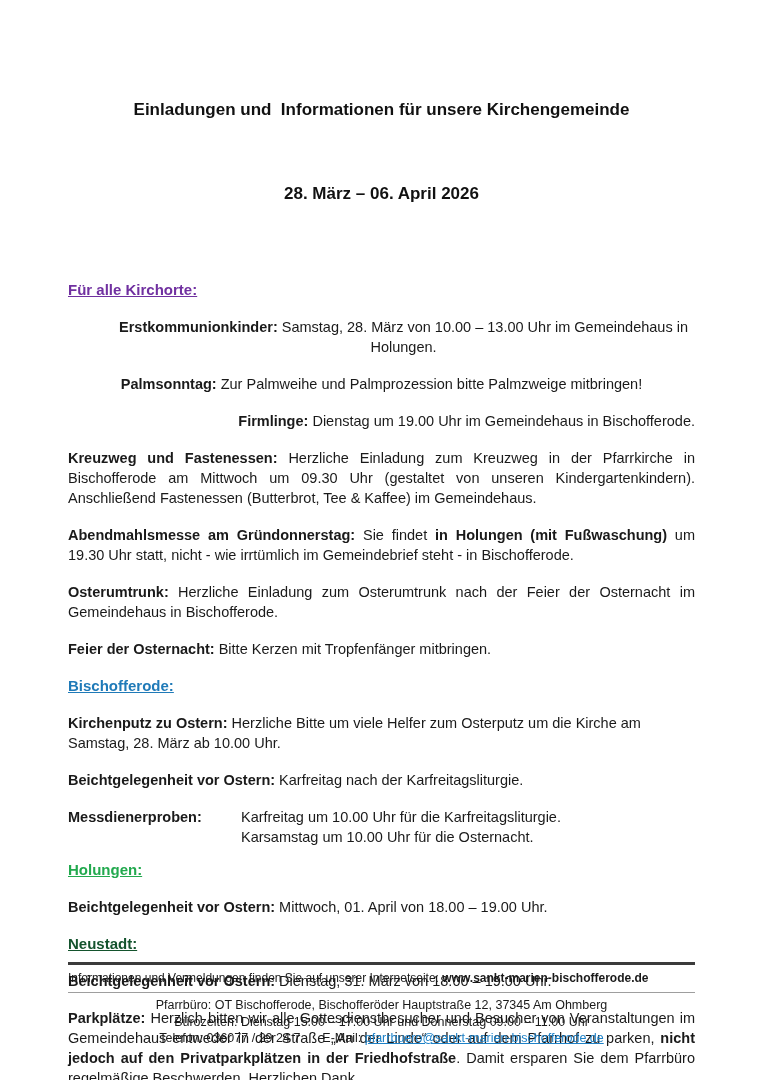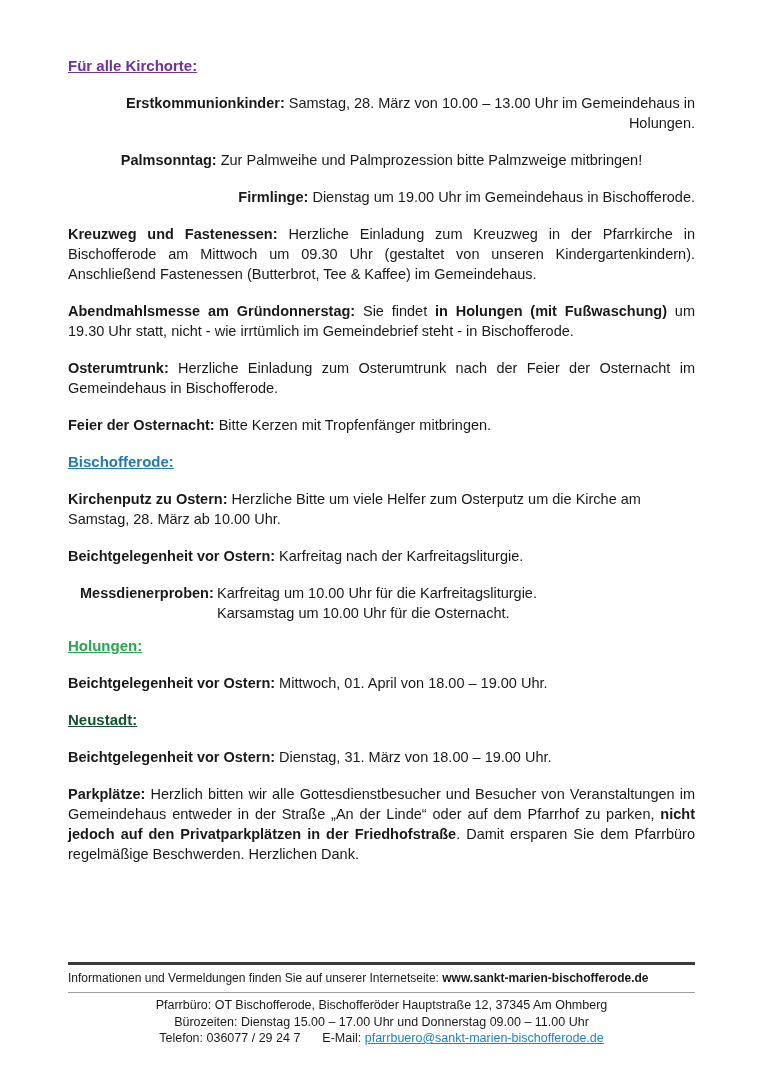--- a/index.html
+++ b/index.html
@@ -14,41 +14,45 @@
     text-align:center;font-weight:bold;font-size:17px;line-height:28px;
     color:#111;white-space:pre-wrap;
   }
   .doc-body{margin-top:16px;font-size:14.5px;line-height:20px;}
   .section-heading{
     font-weight:bold;font-size:15px;line-height:20px;
     text-decoration:underline;margin:0 0 17px 0;
   }
   p.para{margin:0 0 17px 0;}
   p.para .b{font-weight:bold;}
-  .hang{display:flex;margin:0 0 13px 12px;}
+  .hang{display:flex;margin:0 0 13px 0;gap:36px;}
   .hang .hang-label{font-weight:bold;flex:0 0 137px;}
   .hang .hang-lines{flex:1;}
   .footer{position:absolute;left:68px;right:68px;top:962px;}
   .rule-thick{border-top:3px solid #3b3b3b;height:0;}
   .rule-thin{border-top:1px solid #9e9e9e;height:0;}
   .footer-info{font-size:12px;line-height:16px;padding:5px 0 6px 0;}
   .footer-info .b{font-weight:bold;}
   .footer-center{ text-align:center;font-size:12.5px;line-height:15.5px;padding-top:5px;}
   .footer-center div{margin-bottom:1px;}
   .email-gap{display:inline-block;width:22px;}
   a.mail-link{color:#1e82c8;text-decoration:underline;cursor:pointer;}
 </style>
 </head>
 <body>
 
 <div class="page">
   <div class="content">
+    <div class="title">
+      <div>Einladungen und  Informationen für unsere Kirchengemeinde</div>
+      <div>28. März – 06. April 2026</div>
+    </div>
     <div class="doc-body">
         <div class="section-heading" style="color: rgb(112, 48, 160);">Für alle Kirchorte:</div>
-        <p class="para" style="text-align: right; margin-left: 44px;"><span class="b">Erstkommunionkinder: </span><span>Samstag, 28. März von 10.00 – 13.00 Uhr im Gemeindehaus in Holungen.</span></p>
+        <p class="para" style="text-align: center; margin-left: 44px;"><span class="b">Erstkommunionkinder: </span><span>Samstag, 28. März von 10.00 – 13.00 Uhr im Gemeindehaus in Holungen.</span></p>
         <p class="para" style="text-align: center;"><span class="b">Palmsonntag: </span><span>Zur Palmweihe und Palmprozession bitte Palmzweige mitbringen!</span></p>
         <p class="para" style="text-align: right;"><span class="b">Firmlinge: </span><span>Dienstag um 19.00 Uhr im Gemeindehaus in Bischofferode.</span></p>
         <p class="para" style="text-align: justify;"><span class="b">Kreuzweg und Fastenessen: </span><span>Herzliche Einladung zum Kreuzweg in der Pfarrkirche in Bischofferode am Mittwoch um 09.30 Uhr (gestaltet von unseren Kindergartenkindern). Anschließend Fastenessen (Butterbrot, Tee &amp; Kaffee) im Gemeindehaus.</span></p>
         <p class="para" style="text-align: justify;"><span class="b">Abendmahlsmesse am Gründonnerstag: </span><span>Sie findet </span><span class="b">in Holungen (mit Fußwaschung)</span><span> um 19.30 Uhr statt, nicht - wie irrtümlich im Gemeindebrief steht - in Bischofferode.</span></p>
         <p class="para" style="text-align: justify;"><span class="b">Osterumtrunk: </span><span>Herzliche Einladung zum Osterumtrunk nach der Feier der Osternacht im Gemeindehaus in Bischofferode.</span></p>
         <p class="para" style="text-align: left;"><span class="b">Feier der Osternacht: </span><span>Bitte Kerzen mit Tropfenfänger mitbringen.</span></p>
         <div class="section-heading" style="color: rgb(31, 122, 184); ">Bischofferode:</div>
         <p class="para" style="text-align: left;"><span class="b">Kirchenputz zu Ostern: </span><span>Herzliche Bitte um viele Helfer zum Osterputz um die Kirche am Samstag, 28. März ab 10.00 Uhr.</span></p>
         <p class="para" style="text-align: left;"><span class="b">Beichtgelegenheit vor Ostern: </span><span>Karfreitag nach der Karfreitagsliturgie.</span></p>
         <div class="hang">

